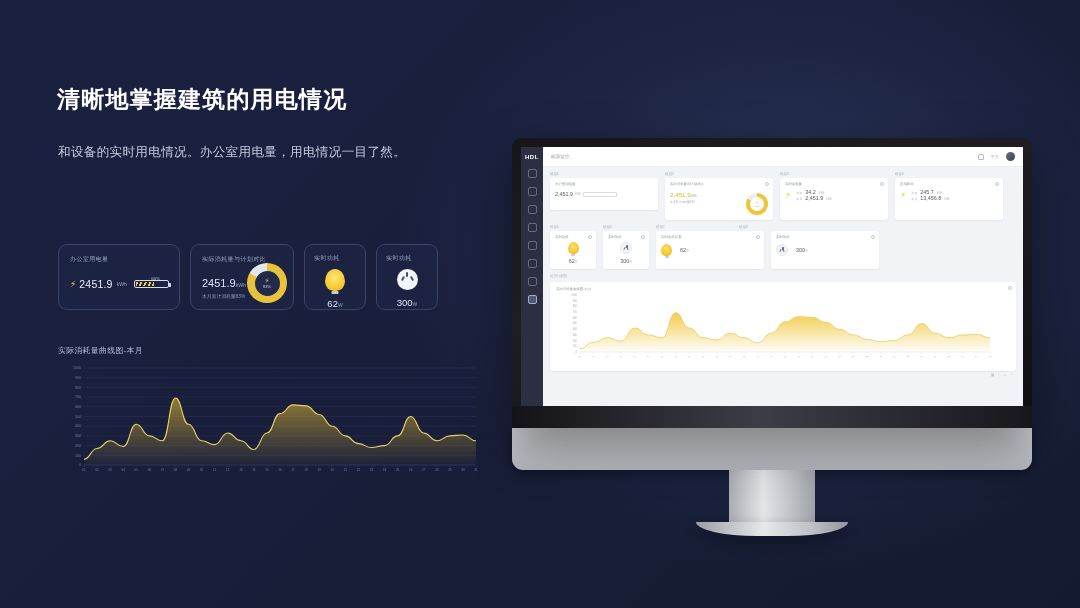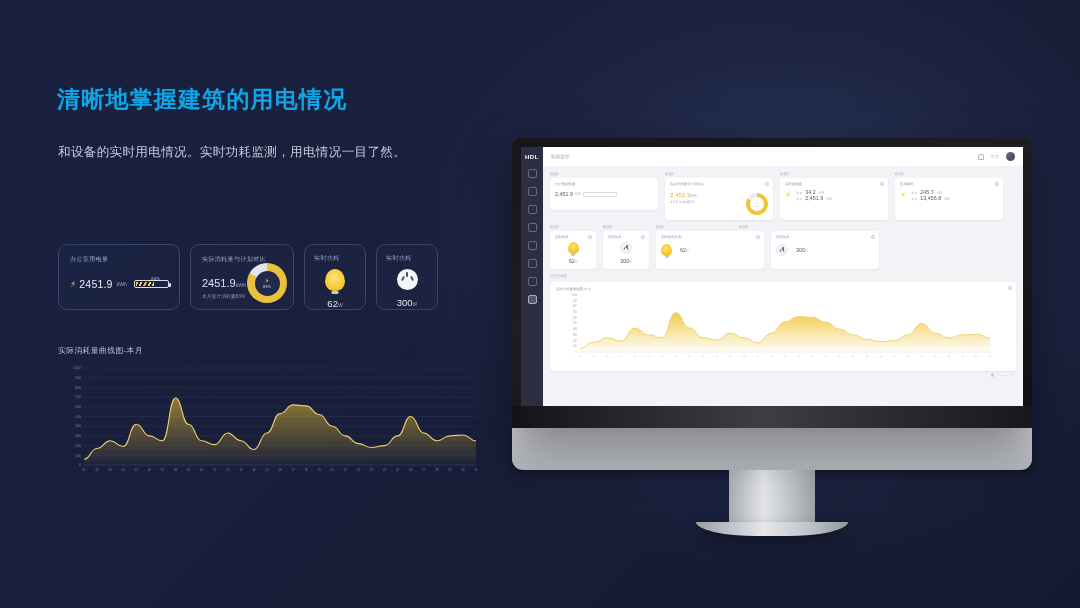--- a/index.html
+++ b/index.html
@@ -18,21 +18,21 @@
     background:
       radial-gradient(ellipse 560px 440px at 74% 42%, rgba(70,85,140,0.50) 0%, rgba(50,62,108,0.22) 45%, rgba(0,0,0,0) 72%),
       linear-gradient(135deg, #1a2140 0%, #191f3a 45%, #141a30 100%);
   }
 
   
   .left-panel { position: absolute; left: 0; top: 0; width: 500px; height: 608px; }
 
   .headline {
     position: absolute; left: 57px; top: 84px;
-    font-size: 23px; font-weight: bold; color: #0ea5e9;
+    font-size: 23px; font-weight: bold; color: #ffffff;
     letter-spacing: 1.2px;
   }
   .subcopy {
     position: absolute; left: 58px; top: 140px; width: 400px;
     font-size: 12.6px; line-height: 2.05; color: #c4cade;
     letter-spacing: 0.3px;
   }
 
   
   .kpi-strip { position: absolute; left: 58px; top: 244px; display: flex; gap: 10px; }
@@ -223,21 +223,21 @@
 </head>
 <body>
 
 <div class="bg-layer"></div>
 
 <div class="left-panel">
 
   <div class="headline">清晰地掌握建筑的用电情况</div>
 
   <div class="subcopy">
-    <div>和设备的实时用电情况。实时功耗监测，用电情况一目了然。</div>
+    <div>和设备的实时用电情况。办公室用电量，用电情况一目了然。</div>
   </div>
 
   <div class="kpi-strip">
 
     <div class="kpi-card card-a">
       <div class="kpi-title">办公室用电量</div>
       <div class="row">
         <span class="bolt">⚡</span>
         <span class="val-a">2451.9</span>
         <span class="unit-a">kWh</span>

